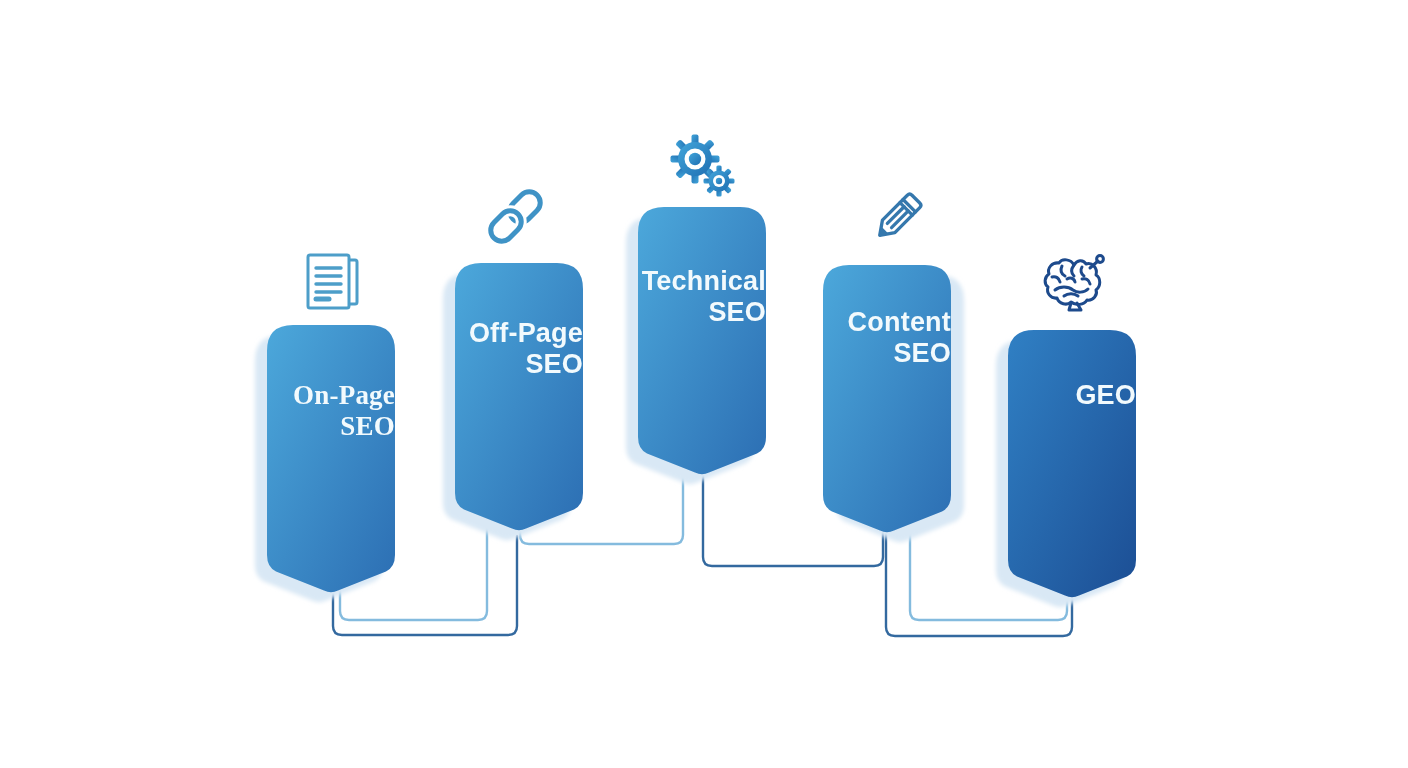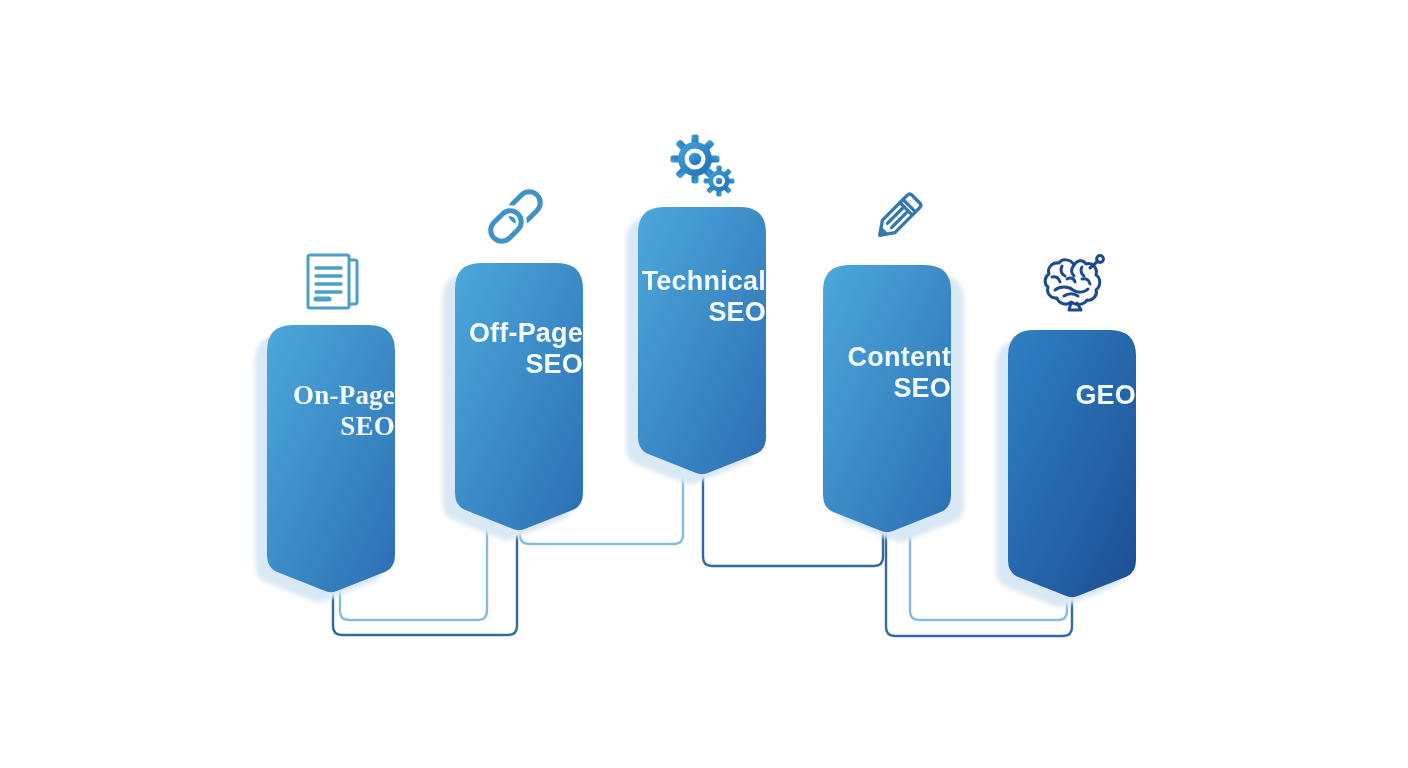--- a/index.html
+++ b/index.html
@@ -26,21 +26,21 @@
     letter-spacing:0.2px;
   }
   .cg1 { left:267px; top:325px;font-family:Liberation Serif, serif; }
   .cg2 { left:455px; top:263px; }
   .cg3 { left:638px; top:207px; }
   .cg4 { left:823px; top:265px; }
   .cg5 { left:1008px; top:330px; }
   .cg1 .card-label { top:55px; }
   .cg2 .card-label { top:44px;margin-top:11px; }
   .cg3 .card-label { top:59px; }
-  .cg4 .card-label { top:42px;margin-top:35px; }
+  .cg4 .card-label { top:42px; }
   .cg5 .card-label { top:50px; }
 
   .icon { position:absolute; }
 </style>
 </head>
 <body>
 
 <svg width="0" height="0" style="position:absolute" aria-hidden="true">
   <defs>
     <path id="cardShape" d="M 26,0 H 102 Q 128,0 128,26 V 230 Q 128,242 119,246.5 L 71,265.5 Q 64,268.8 57,265.5 L 9,246.5 Q 0,242 0,230 V 26 Q 0,0 26,0 Z"></path>

